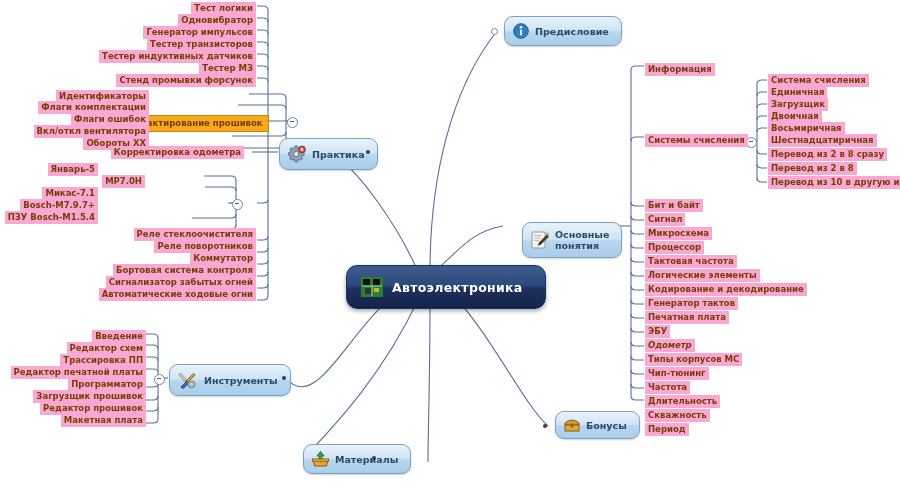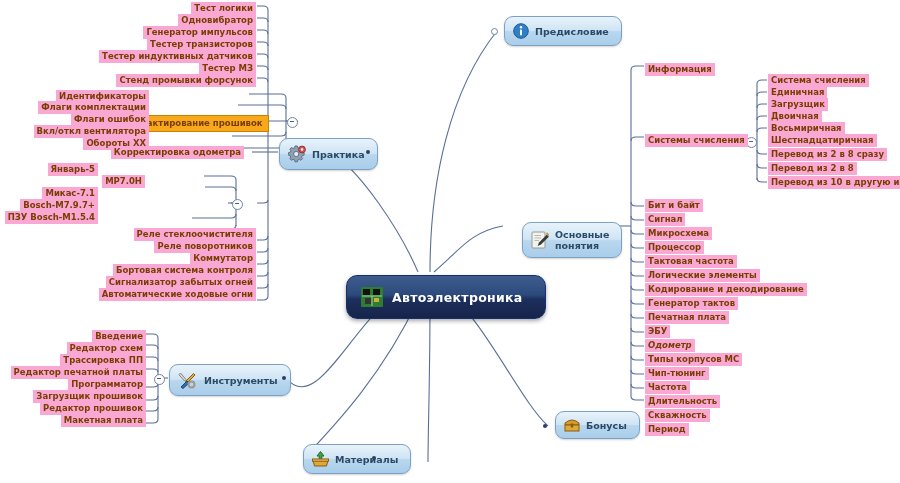--- a/index.html
+++ b/index.html
@@ -183,21 +183,21 @@
       <path d="M158,349 q0,-4 -5,-4 l-33,0"></path>
       <path d="M158,361 q0,-4 -5,-4 l-42,0"></path>
       <path d="M158,372 q0,-3 -5,-3 l-52,0"></path>
       <path d="M158,384 q0,3 -5,3 l-44,0"></path>
       <path d="M158,396 q0,4 -5,4 l-51,0"></path>
       <path d="M158,407 q0,4 -5,4 l-47,0"></path>
       <path d="M158,419 q0,4 -5,4 l-40,0"></path>
     </g>
   </svg>
 
-  <div class="central" style="left:346px;top:275px;">
+  <div class="central" style="left:346px;top:265px;">
     <span class="ic">
       <svg width="22" height="20" viewBox="0 0 22 20">
         <rect x="0" y="0" width="22" height="20" rx="1" fill="#2f7d32"></rect>
         <rect x="2" y="2" width="7" height="6" fill="#111"></rect>
         <rect x="12" y="2" width="7" height="6" fill="#111"></rect>
         <rect x="4" y="11" width="6" height="6" fill="#333"></rect>
         <rect x="13" y="11" width="5" height="4" fill="#c9b037"></rect>
         <path d="M1,9 H21 M11,9 V19" stroke="#9ad49c" stroke-width="1" fill="none"></path>
       </svg>
     </span>

